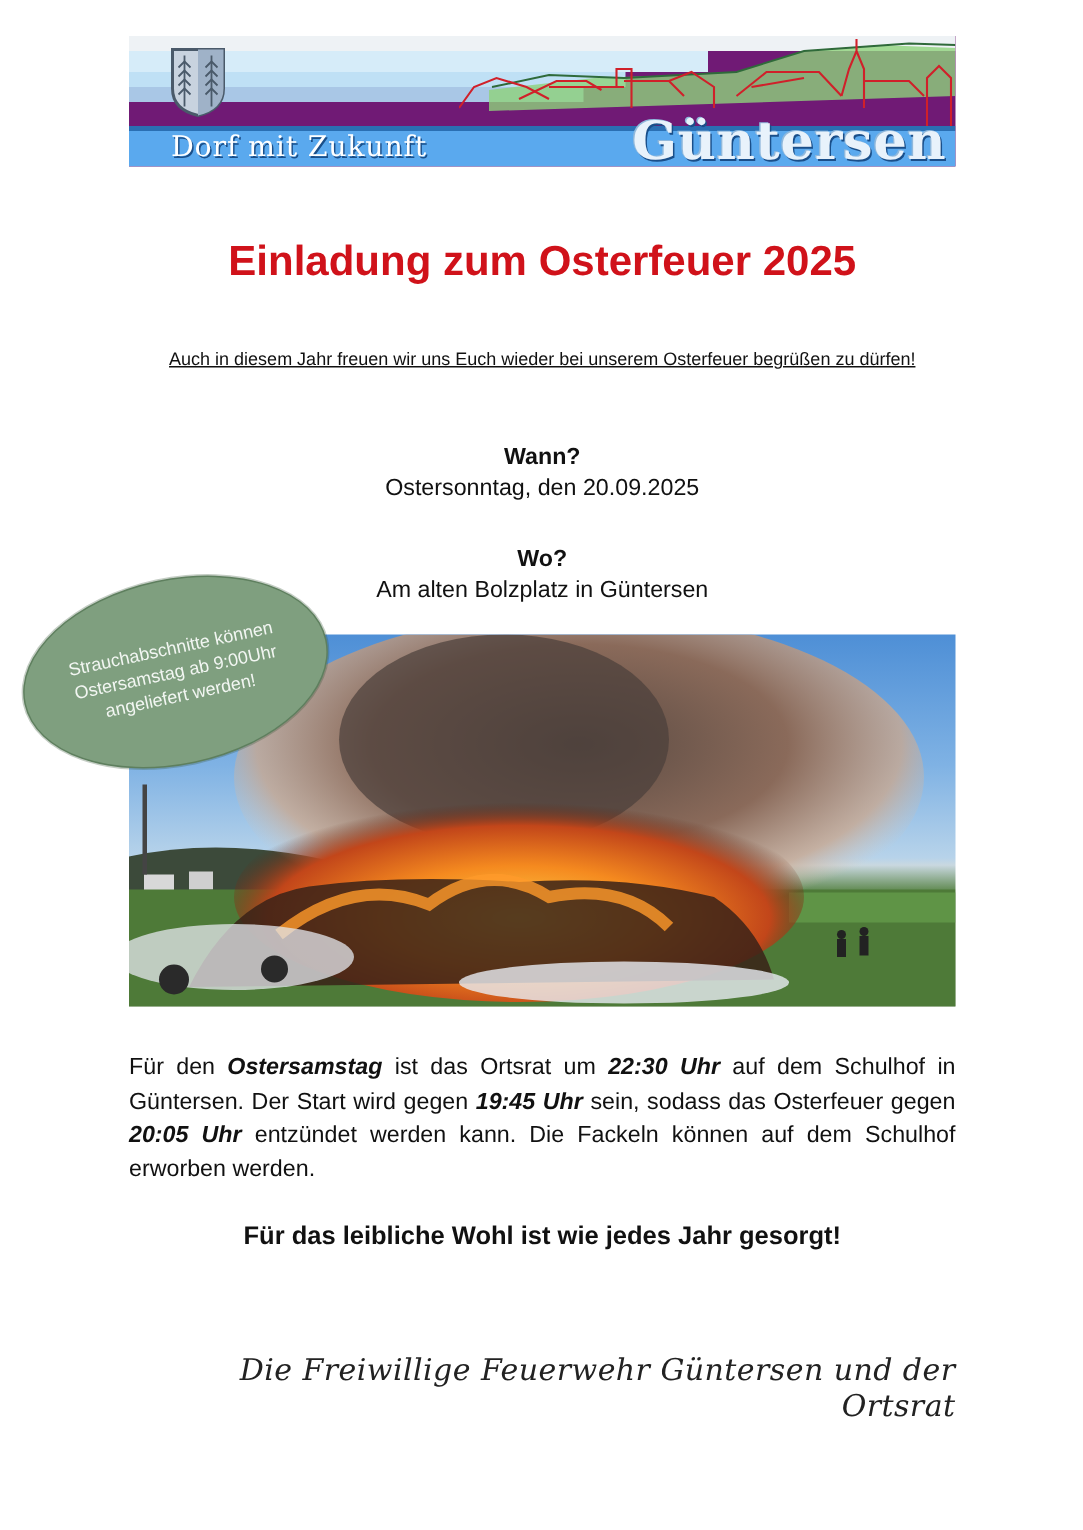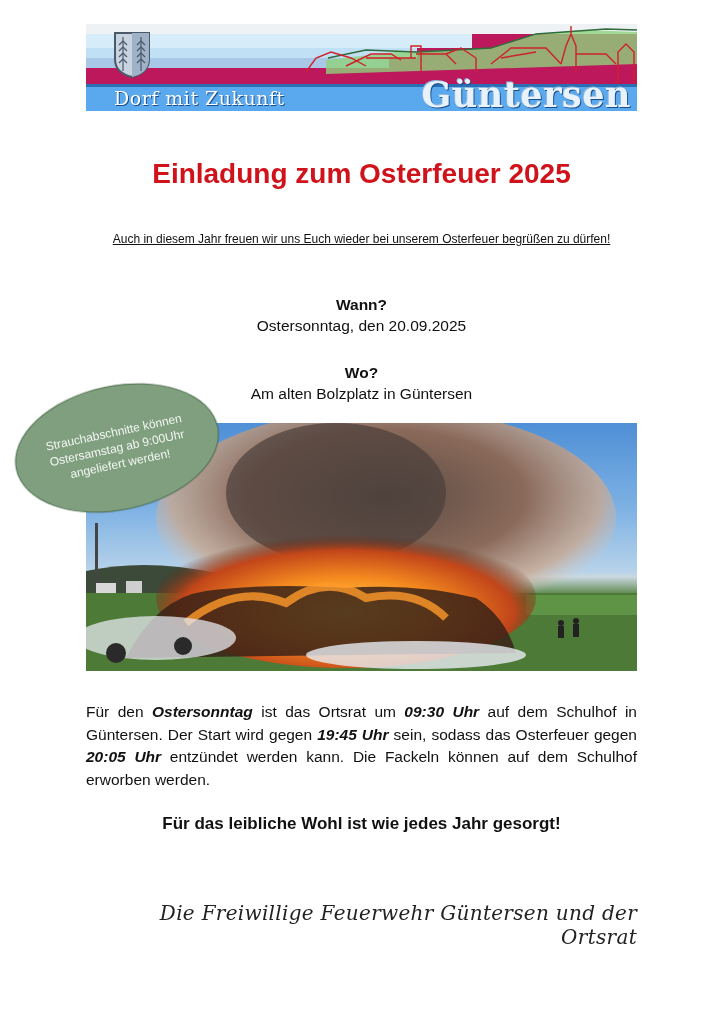--- a/index.html
+++ b/index.html
@@ -1,20 +1,20 @@
 <!DOCTYPE html>
 <html><head>
 <meta charset="utf-8">
 <style>
   html, body { margin: 0; padding: 0; background: #ffffff; }
   body { width: 722px; height: 1020px; position: relative; overflow: hidden;
          font-family: "Liberation Sans", "DejaVu Sans", sans-serif; color: #111; }
 
   
-  .banner { position: absolute; left: 86px; top: 24px; width: 551px; height: 87px; overflow: hidden; background: #be185d; text-align: center; }
+  .banner { position: absolute; left: 86px; top: 24px; width: 551px; height: 87px; overflow: hidden; background: #701a75; text-align: center; }
   .banner .stripe1 { position: absolute; left: 0; top: 0; width: 100%; height: 10px; background: #eef2f5; }
   .banner .stripe2 { position: absolute; left: 0; top: 10px; width: 70%; height: 14px; background: #d6ecf9; }
   .banner .stripe3 { position: absolute; left: 0; top: 24px; width: 60%; height: 10px; background: #bfe0f5; }
   .banner .stripe4 { position: absolute; left: 0; top: 34px; width: 55%; height: 10px; background: #a9c7e6; }
   .banner .bar { position: absolute; left: 0; top: 60px; width: 100%; height: 27px;
                  background: linear-gradient(#2a6fb3 0 3px, #5aa9ee 3px 100%); }
   .banner .skyline { position: absolute; left: 220px; top: 0; width: 331px; height: 62px; }
   .banner .crest { position: absolute; left: 27px; top: 7px; width: 38px; height: 48px; }
   .banner .slogan { position: absolute; left: 28px; top: 63px; font-family: "DejaVu Serif", serif;
                     font-size: 19px; color: #ffffff; letter-spacing: 0.5px;
@@ -148,17 +148,17 @@
       <rect x="487" y="201" width="6" height="13" fill="#222"></rect>
     <circle cx="30" cy="230" r="10" fill="#2a2a2a"></circle>
     <circle cx="97" cy="223" r="9" fill="#2a2a2a"></circle>
   </svg>
 </div>
 
 <div class="note">
   <span>Strauchabschnitte können Ostersamstag ab 9:00Uhr angeliefert werden!</span>
 </div>
 
-<div class="para"><span>Für den </span><b>Ostersonntag</b><span> ist das Ortsrat um </span><b>09:30 Uhr</b><span> auf dem Schulhof in Güntersen. Der Start wird gegen </span><b>19:45 Uhr</b><span> sein, sodass das Osterfeuer gegen </span><b>20:05 Uhr</b><span> entzündet werden kann. Die Fackeln können auf dem Schulhof erworben werden.</span></div>
+<div class="para"><span>Für den </span><b>Ostersamstag</b><span> ist das Ortsrat um </span><b>22:30 Uhr</b><span> auf dem Schulhof in Güntersen. Der Start wird gegen </span><b>19:45 Uhr</b><span> sein, sodass das Osterfeuer gegen </span><b>20:05 Uhr</b><span> entzündet werden kann. Die Fackeln können auf dem Schulhof erworben werden.</span></div>
 
 <div class="center food">Für das leibliche Wohl ist wie jedes Jahr gesorgt!</div>
 
 <div class="signature">Die Freiwillige Feuerwehr Güntersen und der Ortsrat</div>
 
 </body></html>

